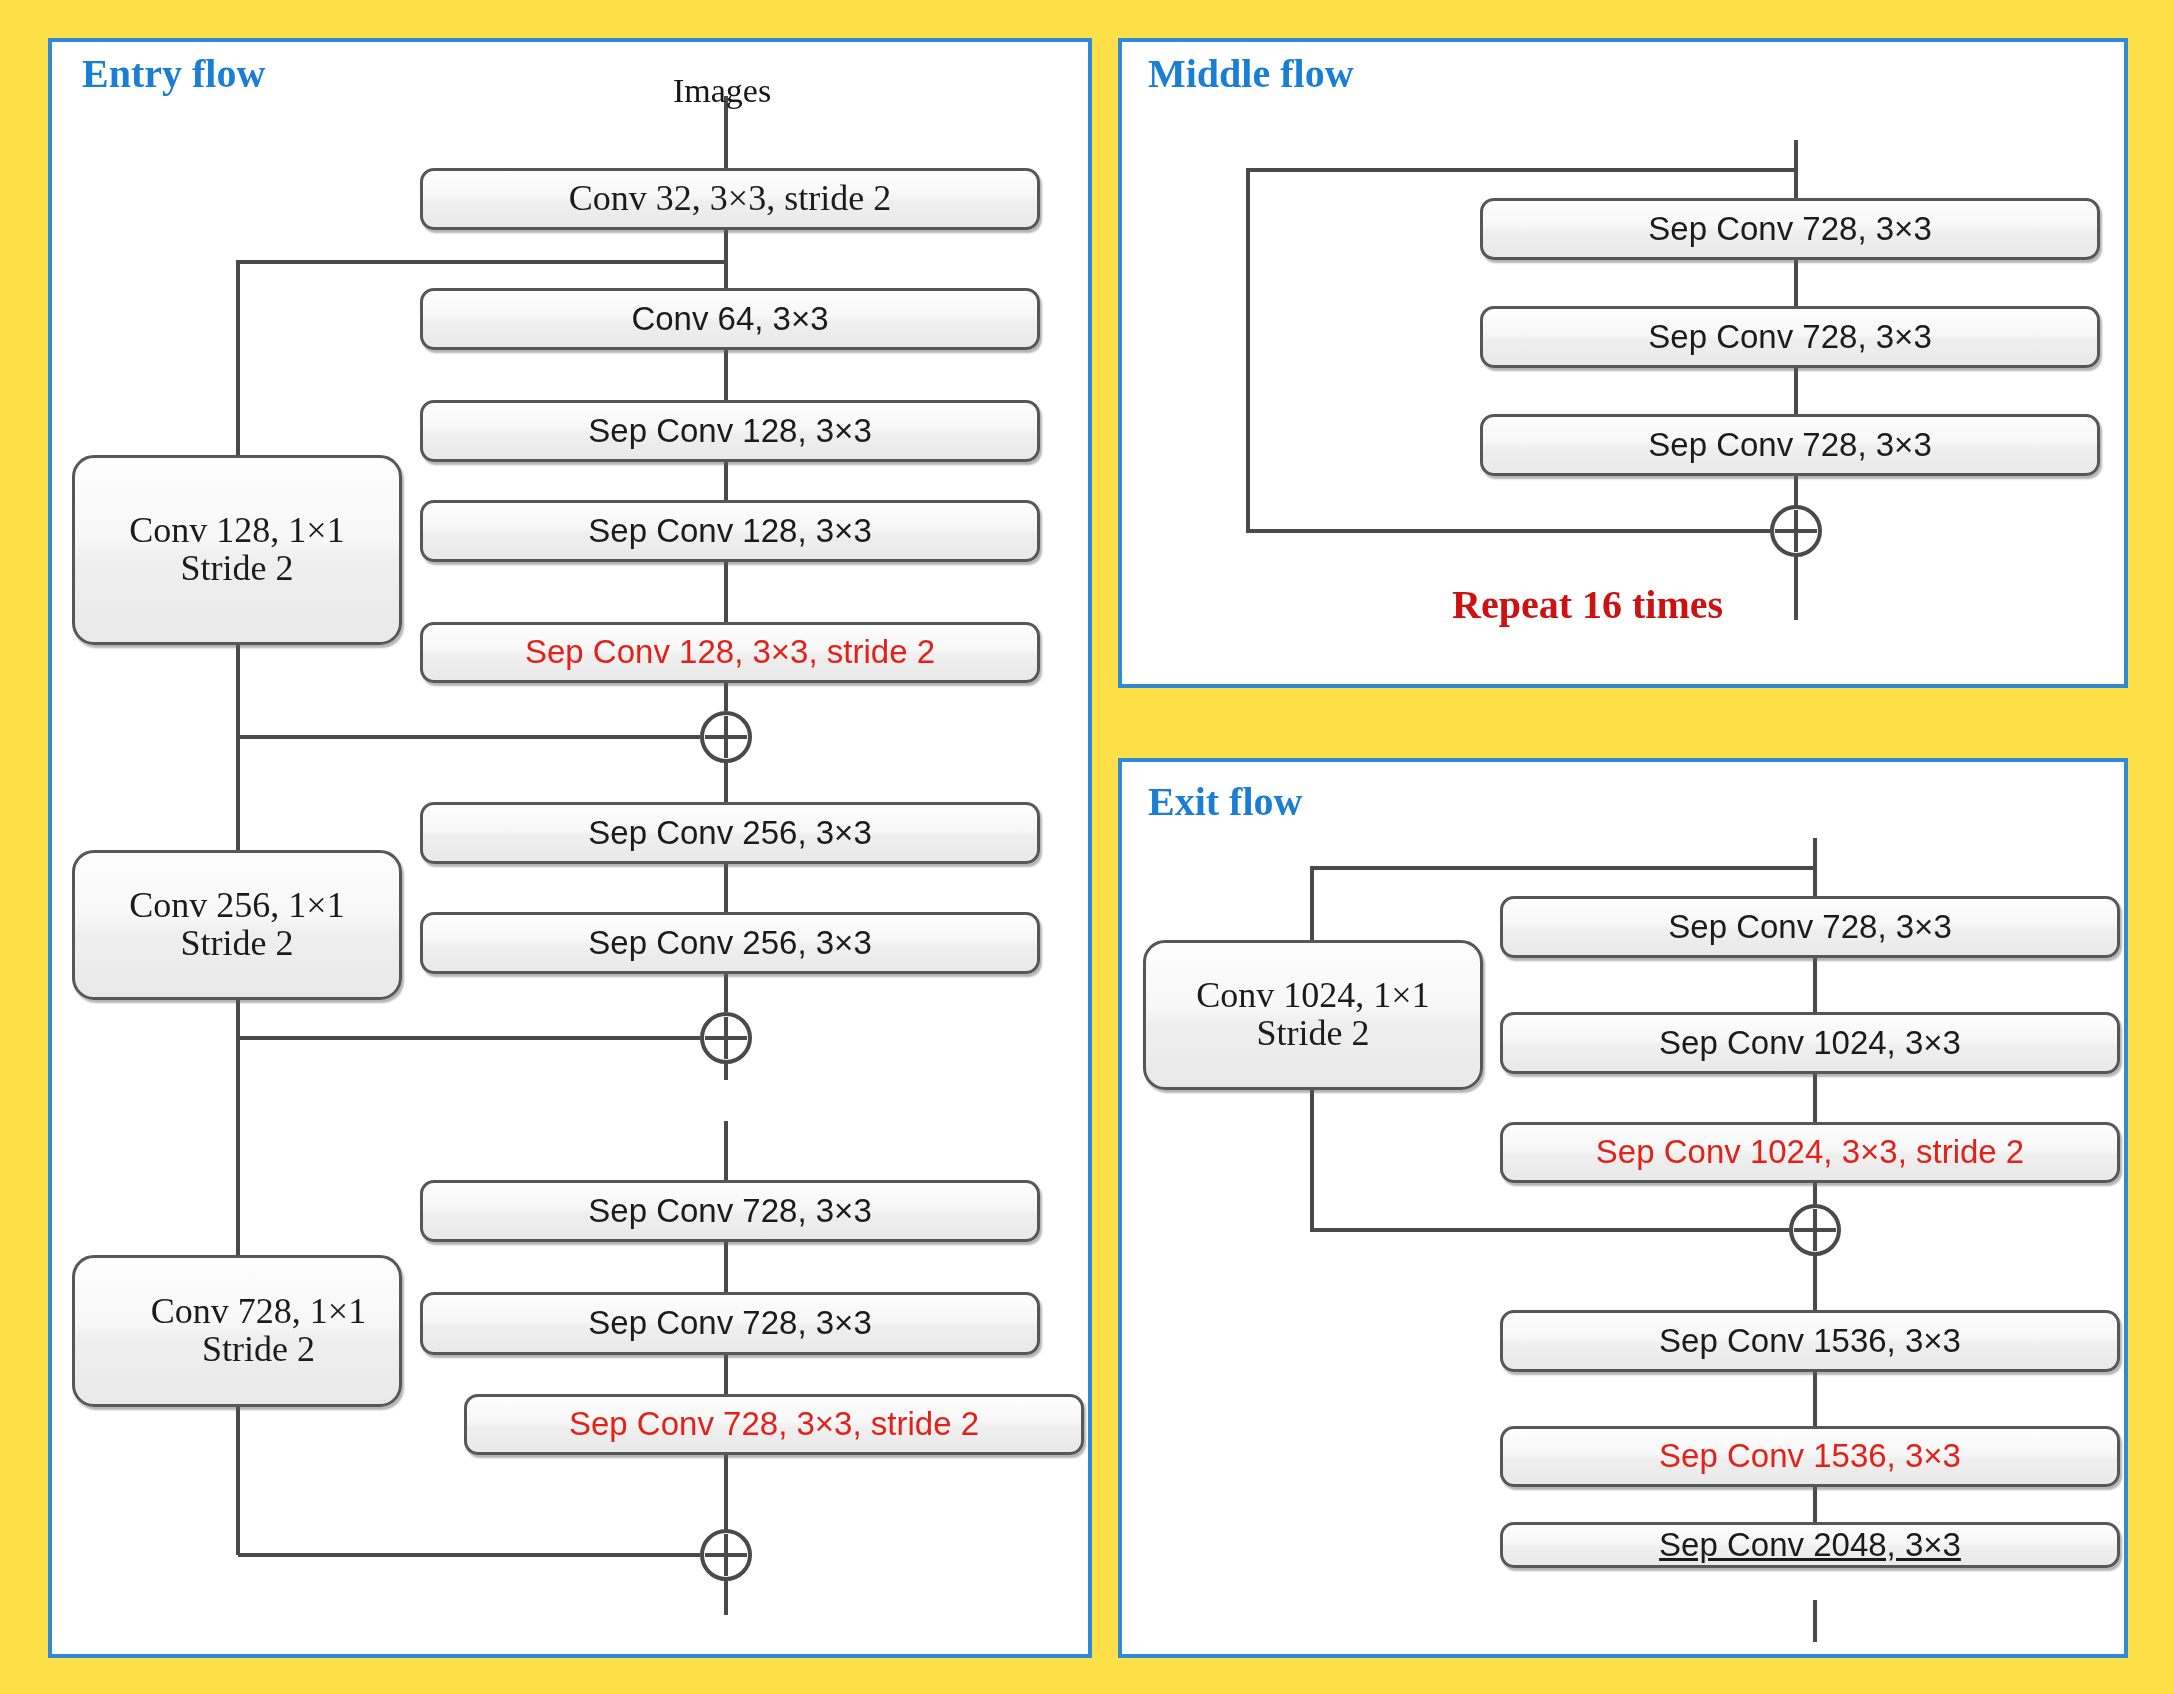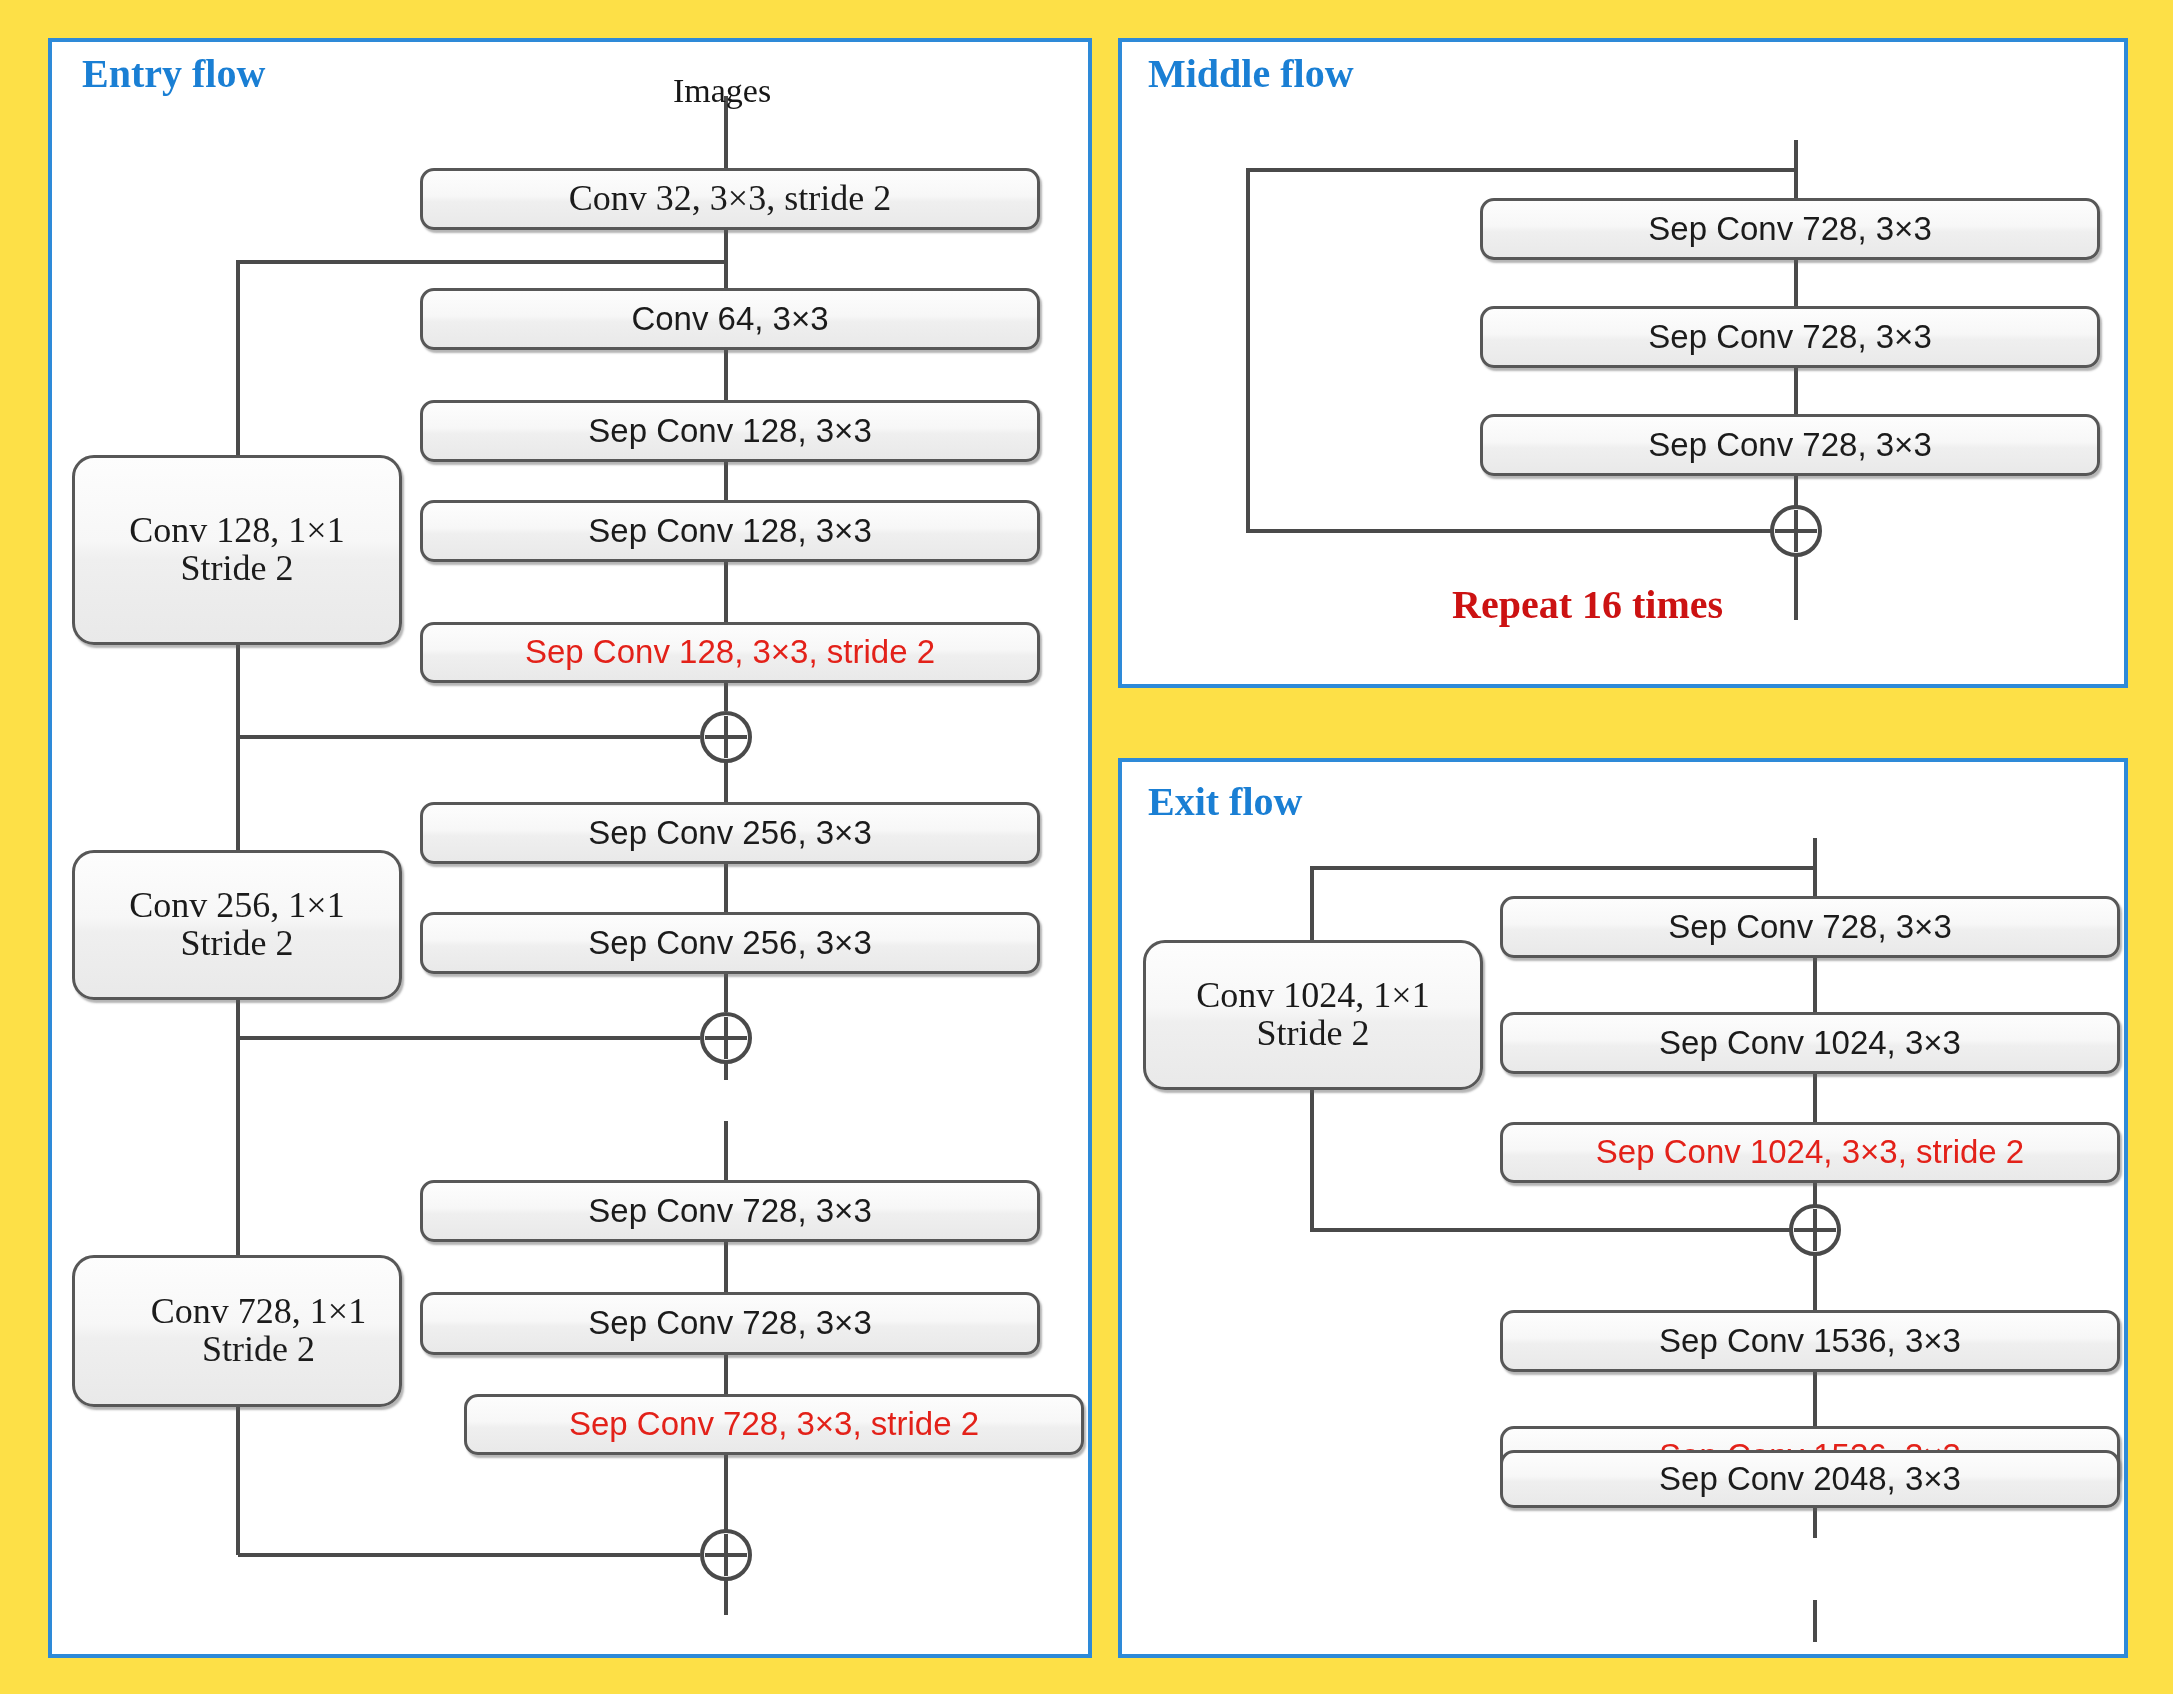--- a/index.html
+++ b/index.html
@@ -170,15 +170,15 @@
   <div class="node tall serif" style="left:1143px;top:940px;width:340px;height:150px;">
     <span>Conv 1024, 1×1</span>
     <span>Stride 2</span>
   </div>
 
   <div class="node" style="left:1500px;top:896px;width:620px;height:62px;">Sep Conv 728, 3×3</div>
   <div class="node" style="left:1500px;top:1012px;width:620px;height:62px;">Sep Conv 1024, 3×3</div>
   <div class="node red" style="left:1500px;top:1122px;width:620px;height:61px;">Sep Conv 1024, 3×3, stride 2</div>
   <div class="node" style="left:1500px;top:1310px;width:620px;height:62px;">Sep Conv 1536, 3×3</div>
   <div class="node red" style="left:1500px;top:1426px;width:620px;height:61px;">Sep Conv 1536, 3×3</div>
-  <div class="node" style="left:1500px;top:1450px;width:620px;height:58px;">Sep Conv 2048, 3×3</div>
+  <div class="node" style="left:1500px;top:1522px;width:620px;height:46px;text-decoration:underline;">Sep Conv 2048, 3×3</div>
 
 </div>
 
 </body></html>

